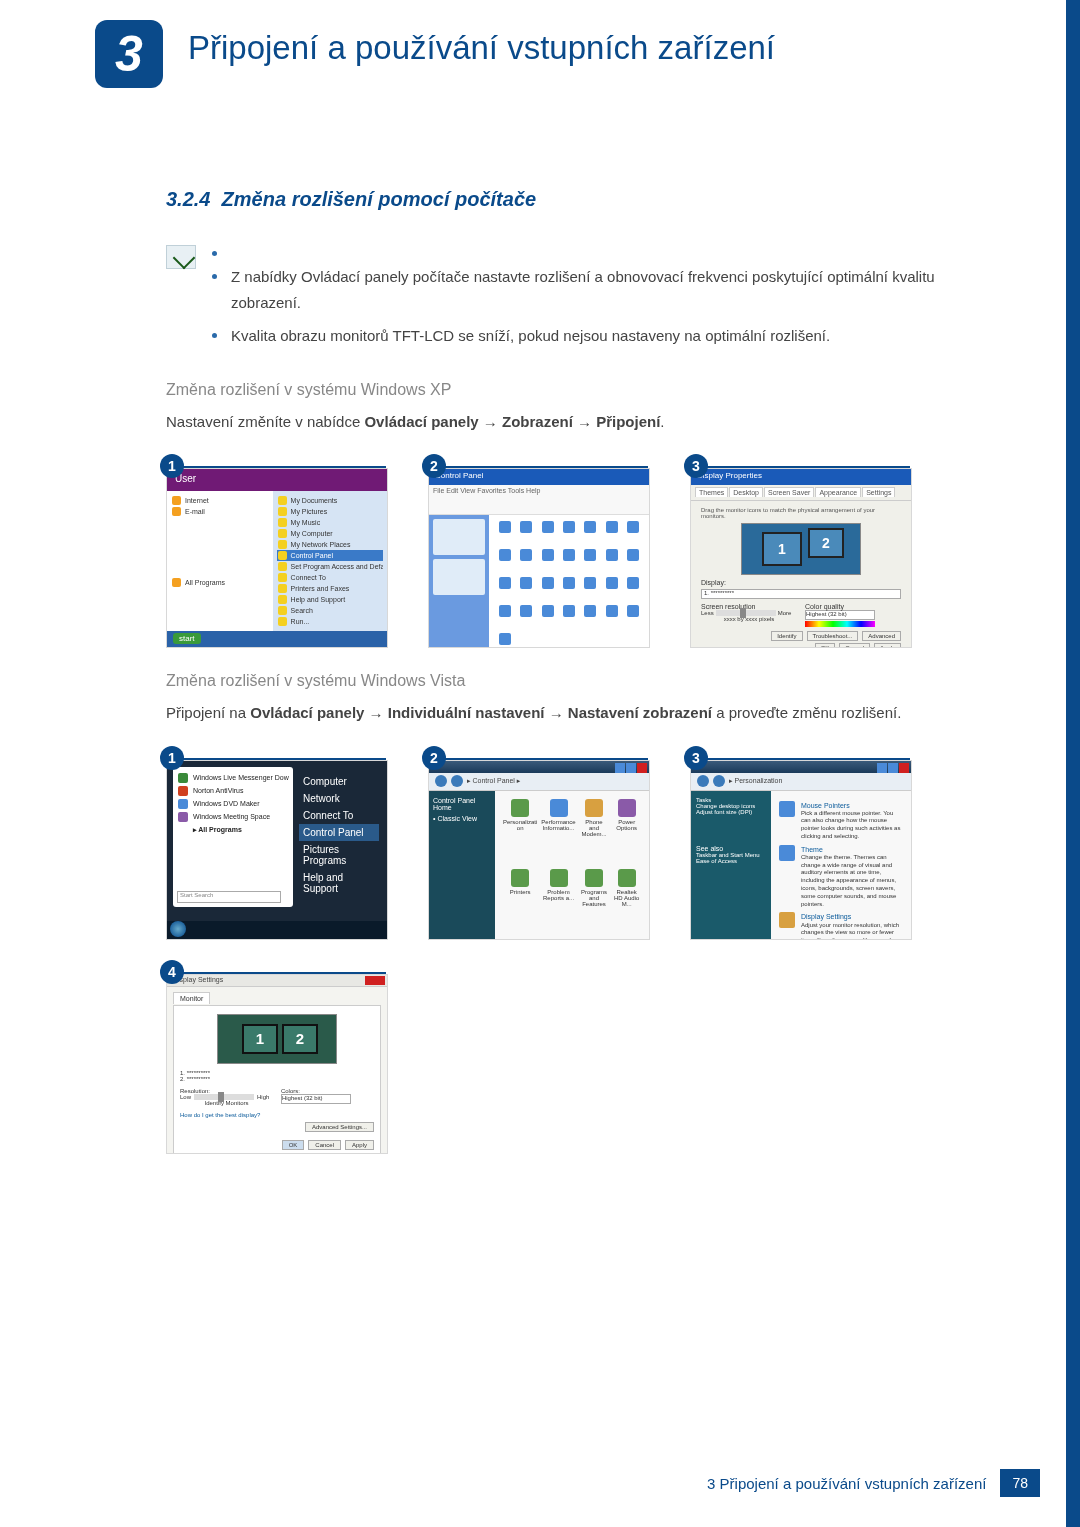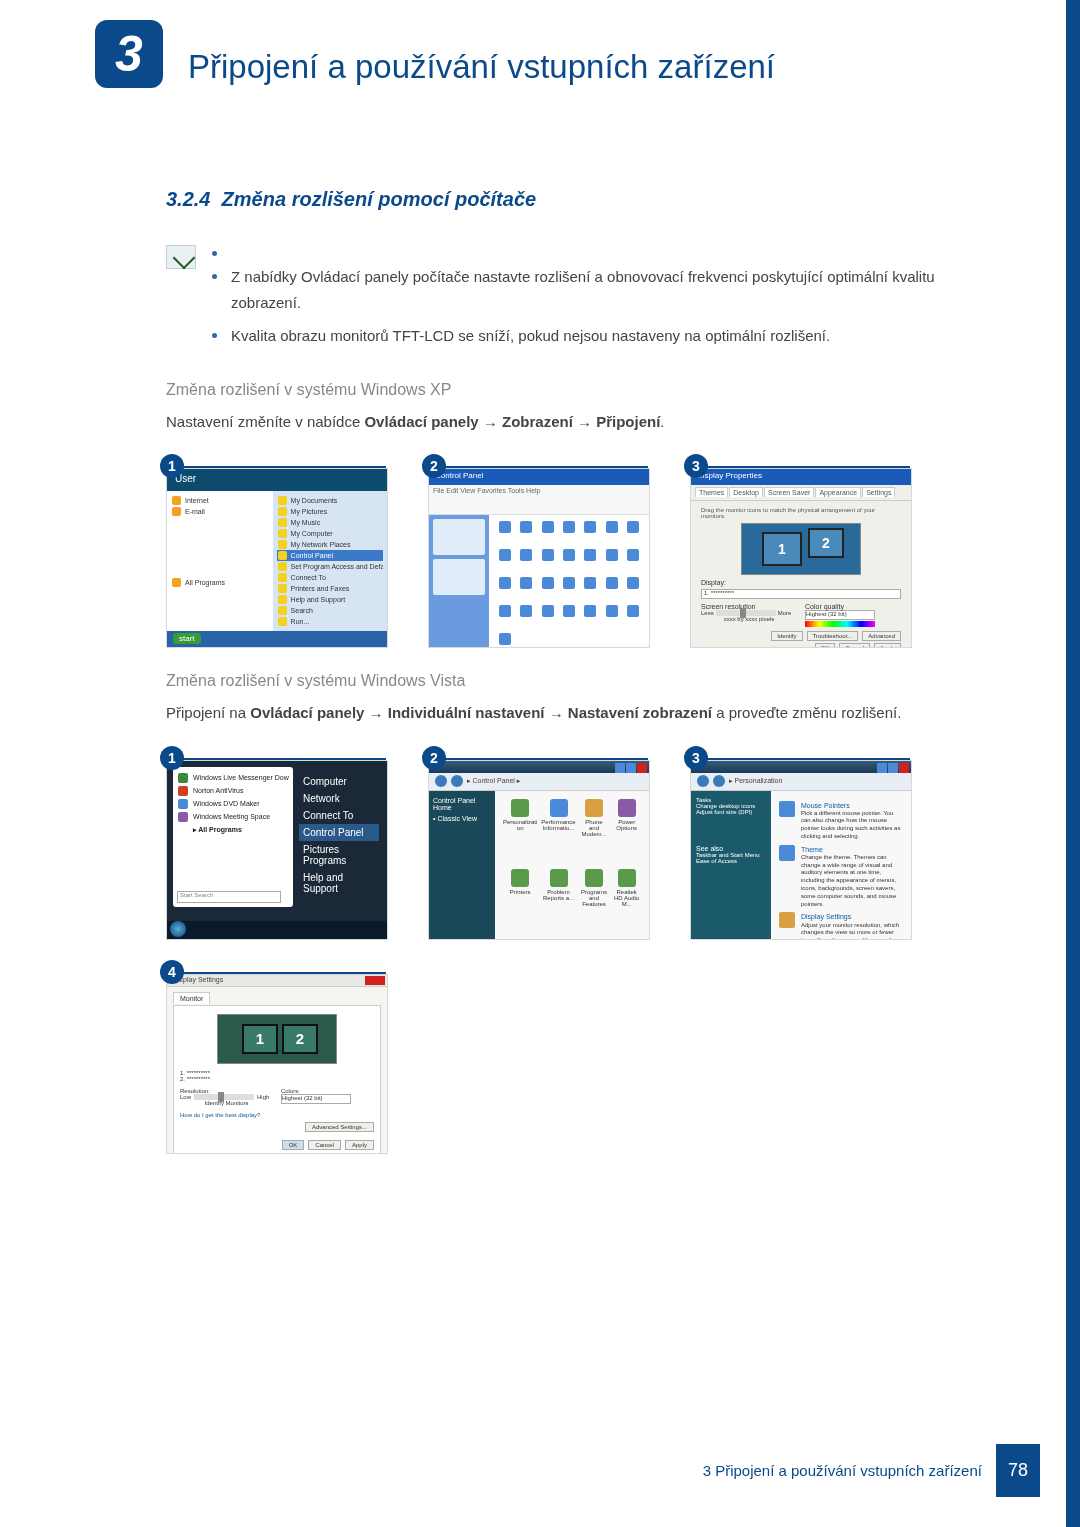--- a/index.html
+++ b/index.html
@@ -28,21 +28,21 @@
     justify-content: center;
   }
   .chapter-badge span {
     color: #fff;
     font-size: 50px;
     font-weight: bold;
     font-style: italic;
   }
   .chapter-title {
     position: absolute;
-    top: 48px; left: 188px;
+    top: 29px; left: 188px;
     font-size: 33px;
     color: #0a4a8a;
     font-weight: normal;
   }
   .content {
     position: absolute;
     top: 188px;
     left: 166px;
     width: 810px;
   }
@@ -146,21 +146,21 @@
   .xp-controlpanel { width: 222px; height: 180px; }
   .xp-display { width: 222px; height: 180px; }
   
   .vista-startmenu { width: 222px; height: 180px; }
   .vista-cp { width: 222px; height: 180px; }
   .vista-personalize { width: 222px; height: 180px; }
   .vista-display { width: 222px; height: 180px; }
 
   
   .xp-sm-header {
-    height: 22px; background: #0c4a6e; color: #fff;
+    height: 22px; background: #701a75; color: #fff;
     font-size: 10px; padding: 4px 8px;
   }
   .xp-sm-body { display: flex; height: 140px; }
   .xp-sm-left { width: 48%; background: #fff; padding: 4px; }
   .xp-sm-right { width: 52%; background: #d6e4f4; padding: 4px; }
   .xp-sm-item { font-size: 7px; color: #333; padding: 2px 2px 2px 14px; position: relative; white-space: nowrap; overflow: hidden; }
   .xp-sm-item::before { content:""; position:absolute; left:1px; top:1px; width:9px; height:9px; background:#f4a020; border-radius:2px; }
   .xp-sm-right .xp-sm-item::before { background:#f4d020; }
   .xp-sm-hl { background:#3a7ac8; color:#fff; }
   .xp-taskbar { height:18px; background:#2a62a8; color:#fff; font-size:8px; padding:3px 6px; }
@@ -261,22 +261,22 @@
     align-items: center;
     gap: 14px;
   }
   .footer-text {
     color: #0a4a8a;
     font-size: 15px;
   }
   .footer-page {
     background: #0a4a8a;
     color: #fff;
-    font-size: 18px;
-    padding: 16px 12px;
+    font-size: 14px;
+    padding: 6px 12px;
   }
 </style>
 </head>
 <body>
 
 <div class="page-border-right"></div>
 
 <div class="chapter-badge">
   <span>3</span>
 </div>

